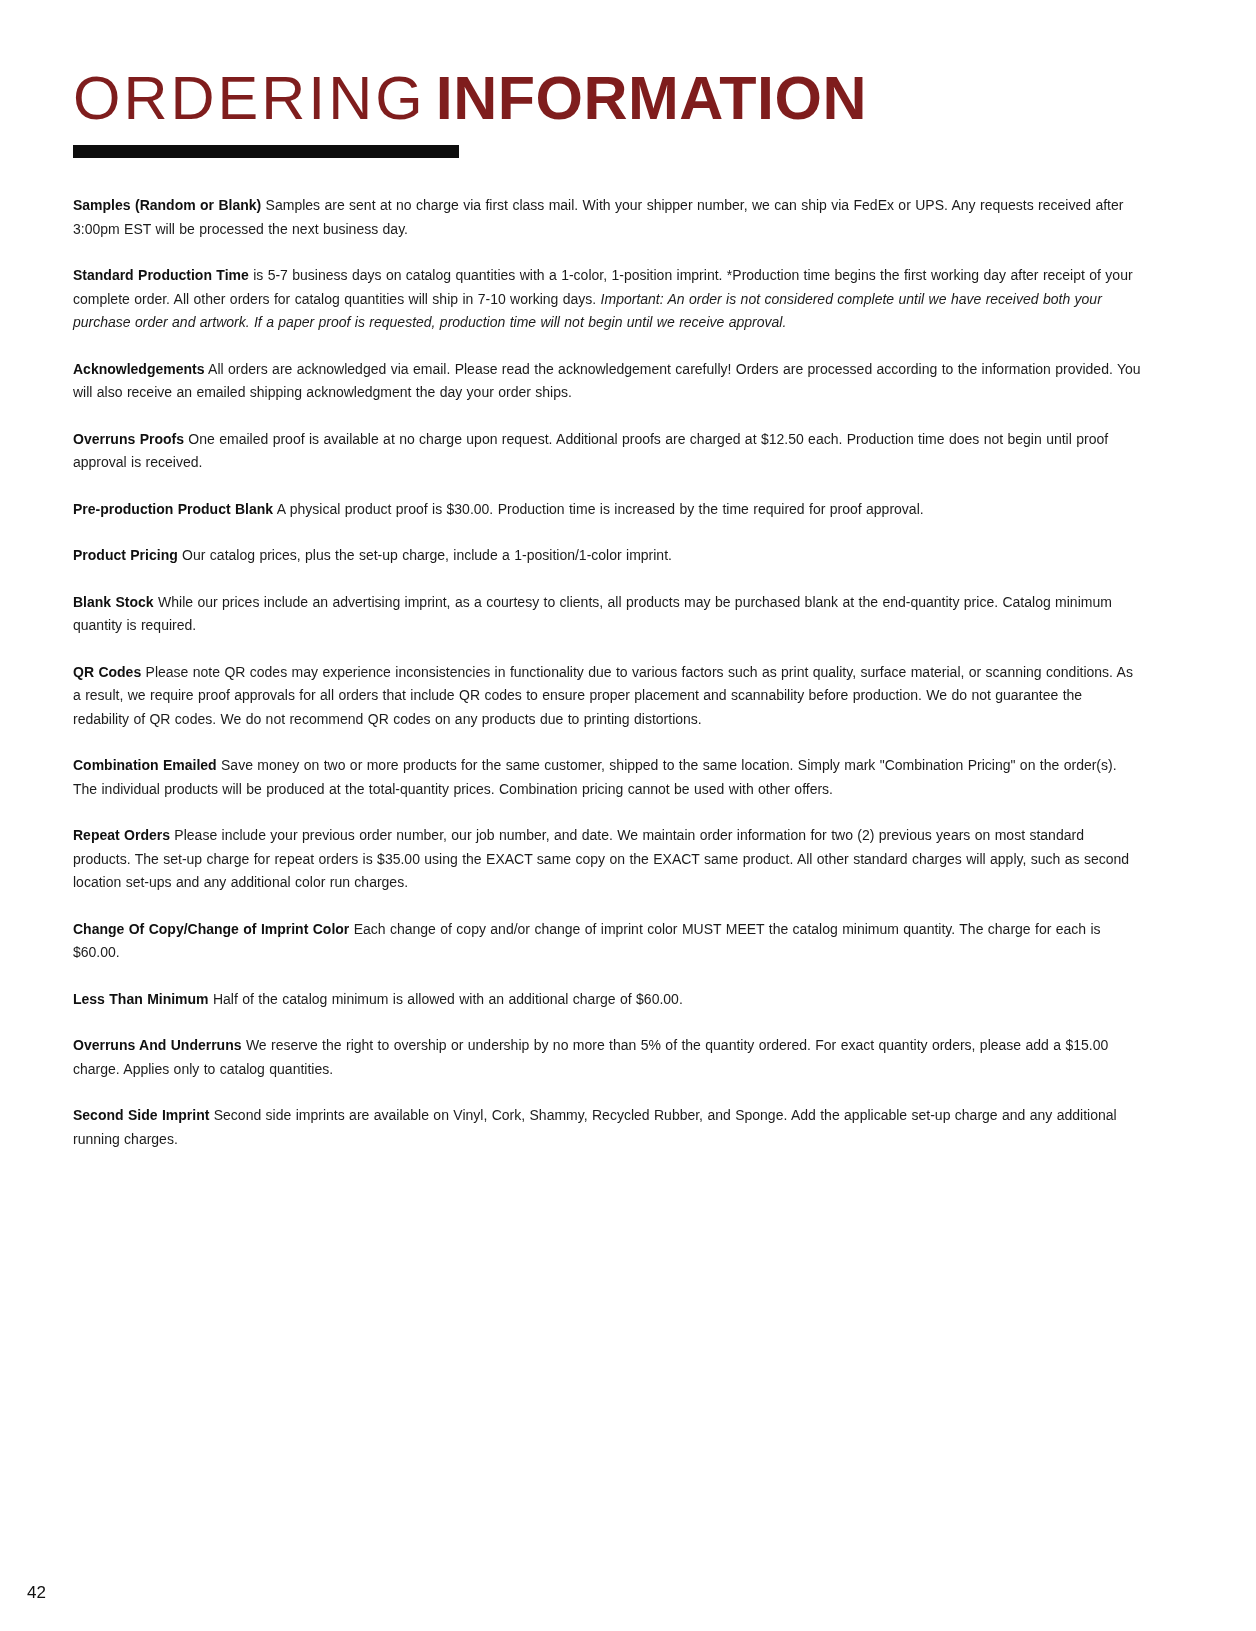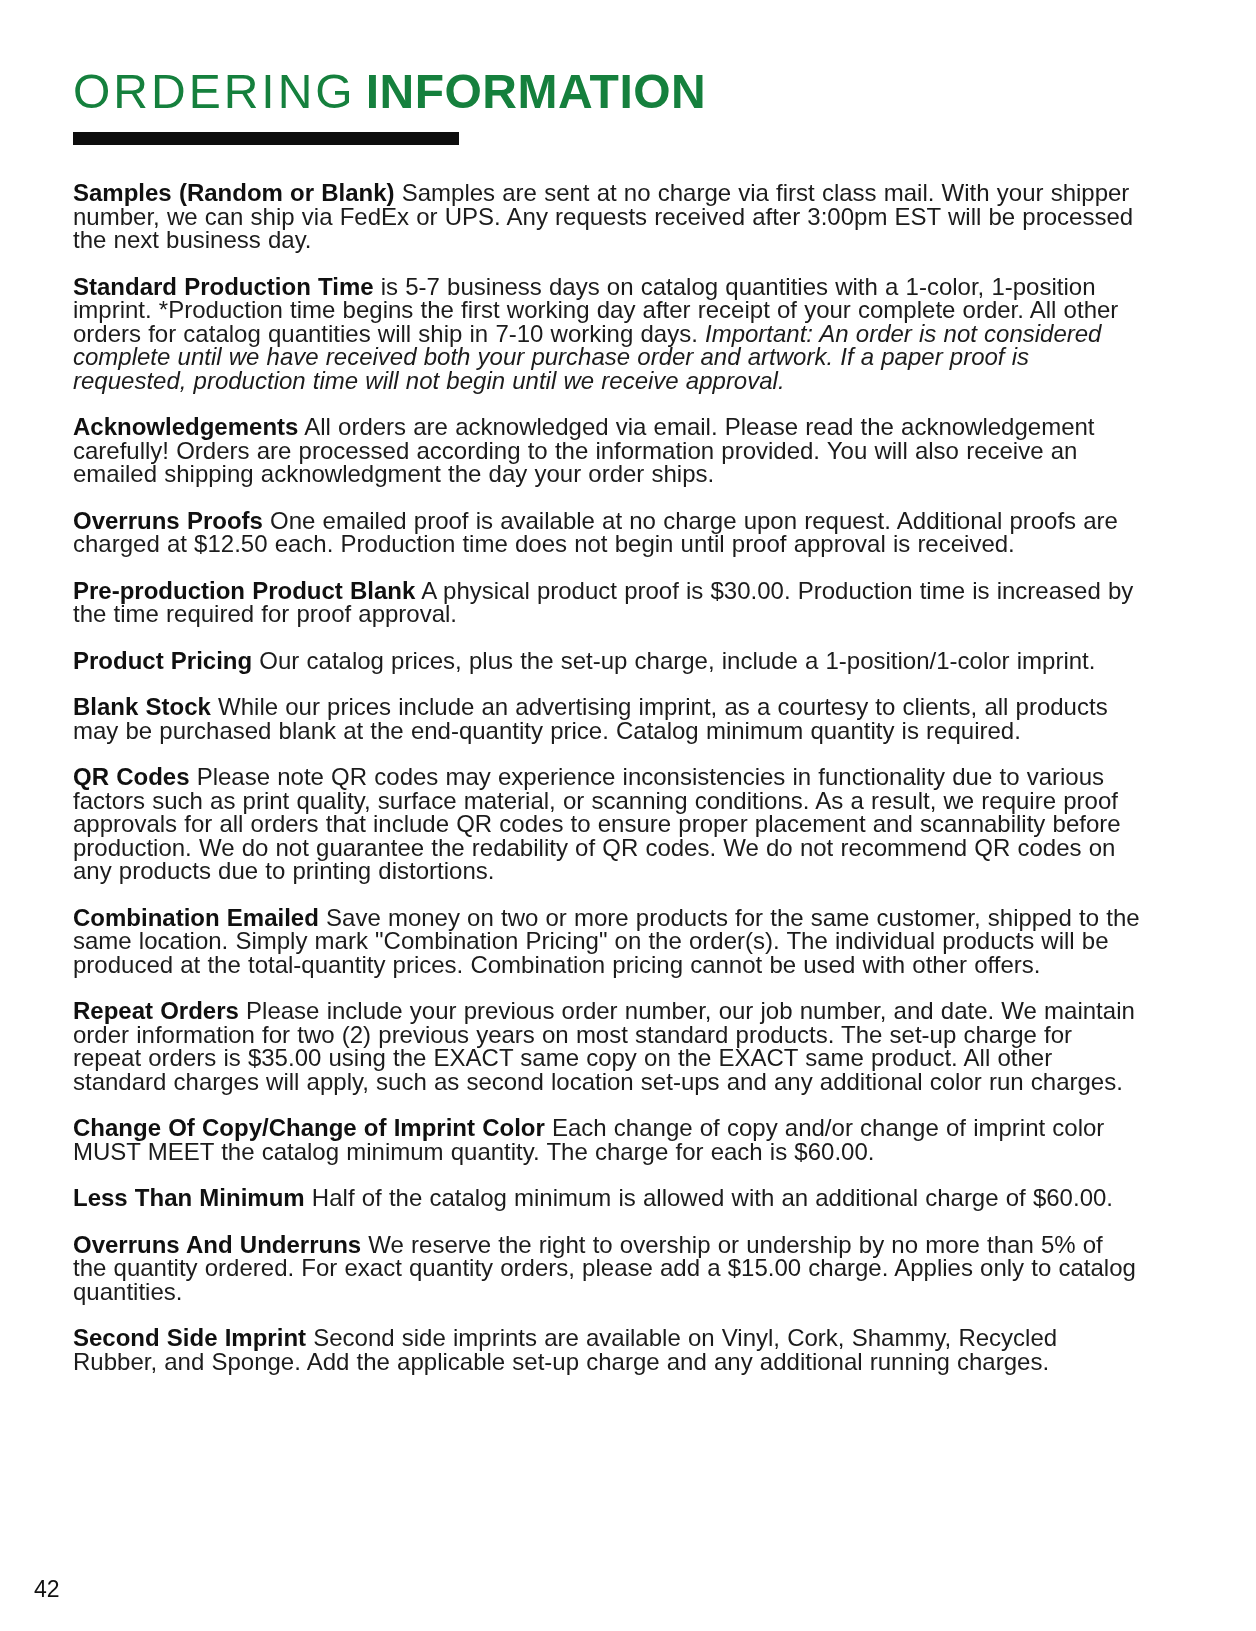--- a/index.html
+++ b/index.html
@@ -18,24 +18,24 @@
     overflow: hidden;
   }
   .content {
     position: absolute;
     left: 73px;
     top: 68px;
     width: 1082px;
   }
   h1.doc-title {
     margin: 0;
-    font-size: 48px;
+    font-size: 61px;
     line-height: 1.0;
     letter-spacing: 1px;
-    color: #15803d;
+    color: #7f1d1d;
     white-space: nowrap;
   }
   h1.doc-title .t-light {
     font-weight: normal;
     letter-spacing: 3px;
   }
   h1.doc-title .t-bold {
     font-weight: bold;
     letter-spacing: 0.5px;
     margin-left: 10px;
@@ -44,37 +44,37 @@
     width: 386px;
     height: 13px;
     background: #0d0d0d;
     margin-top: 16px;
   }
   .sections {
     margin-top: 36px;
   }
   p.para {
     margin: 0 13px 23px 0;
-    font-size: 24px;
+    font-size: 14px;
     line-height: 23.5px;
     color: #1c1c1c;
     word-spacing: 0.5px;
   }
   p.para b {
     font-weight: bold;
     color: #101010;
   }
   p.para i {
     font-style: italic;
   }
   .page-number {
     position: absolute;
-    left: 34px;
+    left: 27px;
     bottom: 28px;
-    font-size: 23px;
+    font-size: 17px;
     color: #111111;
   }
 </style>
 </head>
 <body>
 
 <div class="page">
   <div class="content">
     <header>
       <h1 class="doc-title"><span class="t-light">ORDERING</span><span class="t-bold">INFORMATION</span></h1>

